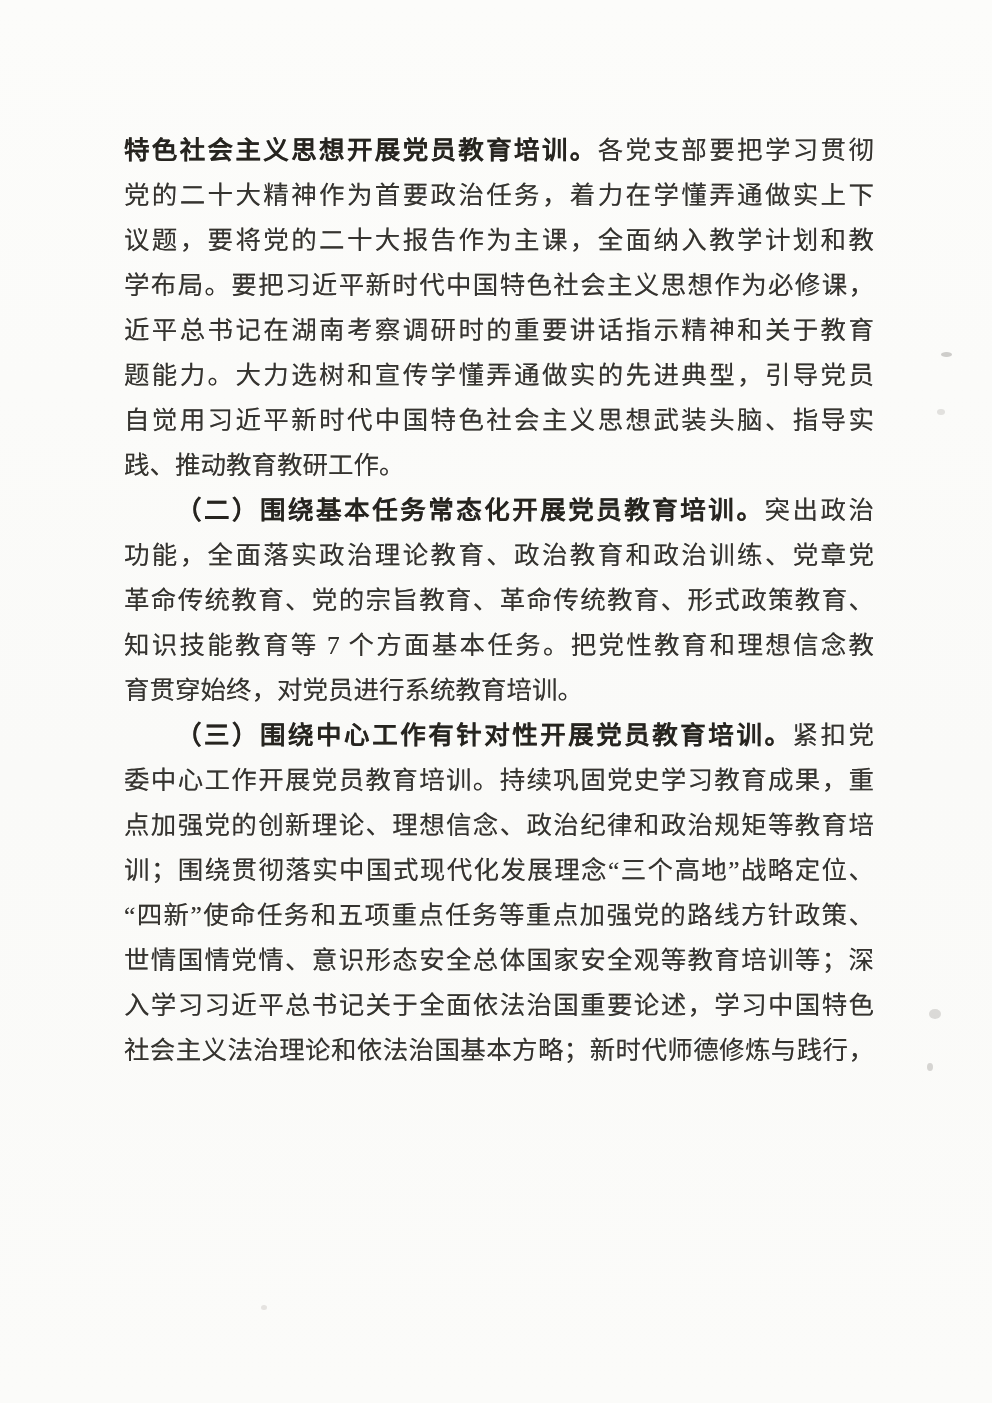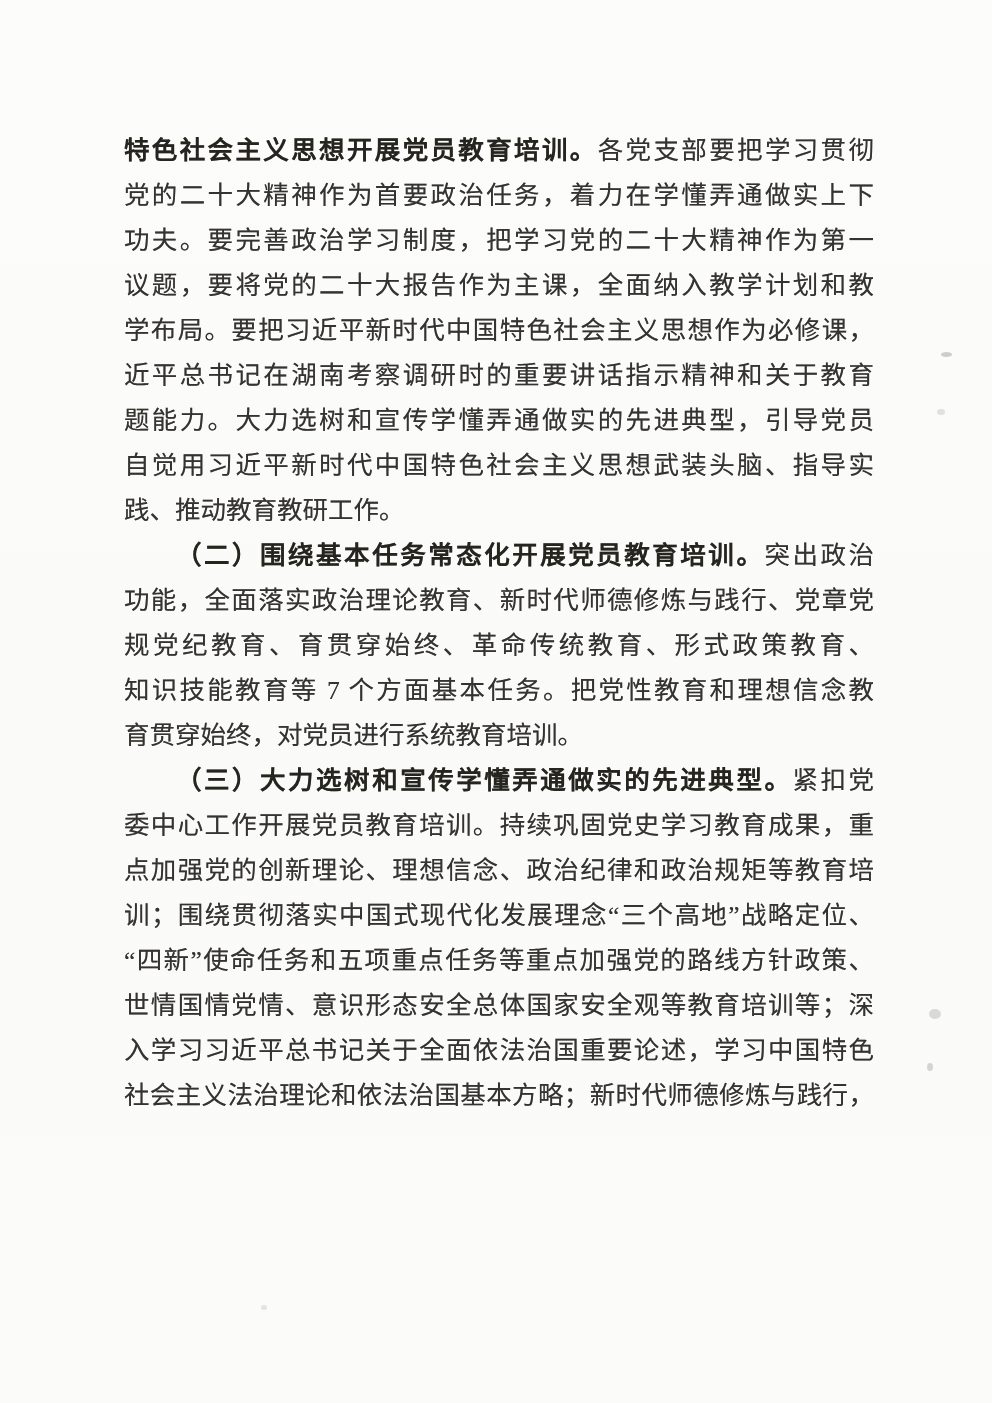--- a/index.html
+++ b/index.html
@@ -58,33 +58,32 @@
     opacity: 0.65;
   }
 </style>
 </head>
 <body>
 
 <div class="page">
   <div class="text-block" id="doc-body" style="color: rgb(53, 51, 47);">
       <div class="line"><span class="seg-bold">特色社会主义思想开展党员教育培训。</span><span class="seg-regular">各党支部要把学习贯彻</span></div>
       <div class="line"><span class="seg-regular">党的二十大精神作为首要政治任务，着力在学懂弄通做实上下</span></div>
-      <div class="line"><span class="seg-regular">功夫。要完善政治学习制度，把学习党的二十大精神作为第一</span></div>
       <div class="line"><span class="seg-regular">议题，要将党的二十大报告作为主课，全面纳入教学计划和教</span></div>
       <div class="line"><span class="seg-regular">学布局。要把习近平新时代中国特色社会主义思想作为必修课，</span></div>
       <div class="line"><span class="seg-regular">近平总书记在湖南考察调研时的重要讲话指示精神和关于教育</span></div>
       <div class="line"><span class="seg-regular">题能力。大力选树和宣传学懂弄通做实的先进典型，引导党员</span></div>
       <div class="line"><span class="seg-regular">自觉用习近平新时代中国特色社会主义思想武装头脑、指导实</span></div>
       <div class="line left"><span class="seg-regular">践、推动教育教研工作。</span></div>
       <div class="line indent"><span class="seg-bold">（二）围绕基本任务常态化开展党员教育培训。</span><span class="seg-regular">突出政治</span></div>
-      <div class="line"><span class="seg-regular">功能，全面落实政治理论教育、新时代师德修炼与践行、党章党</span></div>
-      <div class="line"><span class="seg-regular">规党纪教育、育贯穿始终、革命传统教育、形式政策教育、</span></div>
+      <div class="line"><span class="seg-regular">功能，全面落实政治理论教育、政治教育和政治训练、党章党</span></div>
+      <div class="line"><span class="seg-regular">革命传统教育、党的宗旨教育、革命传统教育、形式政策教育、</span></div>
       <div class="line"><span class="seg-regular">知识技能教育等 7 个方面基本任务。把党性教育和理想信念教</span></div>
       <div class="line left"><span class="seg-regular">育贯穿始终，对党员进行系统教育培训。</span></div>
-      <div class="line indent"><span class="seg-bold">（三）大力选树和宣传学懂弄通做实的先进典型。</span><span class="seg-regular">紧扣党</span></div>
+      <div class="line indent"><span class="seg-bold">（三）围绕中心工作有针对性开展党员教育培训。</span><span class="seg-regular">紧扣党</span></div>
       <div class="line"><span class="seg-regular">委中心工作开展党员教育培训。持续巩固党史学习教育成果，重</span></div>
       <div class="line"><span class="seg-regular">点加强党的创新理论、理想信念、政治纪律和政治规矩等教育培</span></div>
       <div class="line"><span class="seg-regular">训；围绕贯彻落实中国式现代化发展理念“三个高地”战略定位、</span></div>
       <div class="line"><span class="seg-regular">“四新”使命任务和五项重点任务等重点加强党的路线方针政策、</span></div>
       <div class="line"><span class="seg-regular">世情国情党情、意识形态安全总体国家安全观等教育培训等；深</span></div>
       <div class="line"><span class="seg-regular">入学习习近平总书记关于全面依法治国重要论述，学习中国特色</span></div>
       <div class="line"><span class="seg-regular">社会主义法治理论和依法治国基本方略；新时代师德修炼与践行，</span></div>
     </div>
 <div class="speck" style="left: 941px; top: 352px; width: 11px; height: 5px; background: rgb(181, 179, 176);"></div>
     <div class="speck" style="left: 937px; top: 409px; width: 8px; height: 6px; background: rgb(212, 210, 207);"></div>

